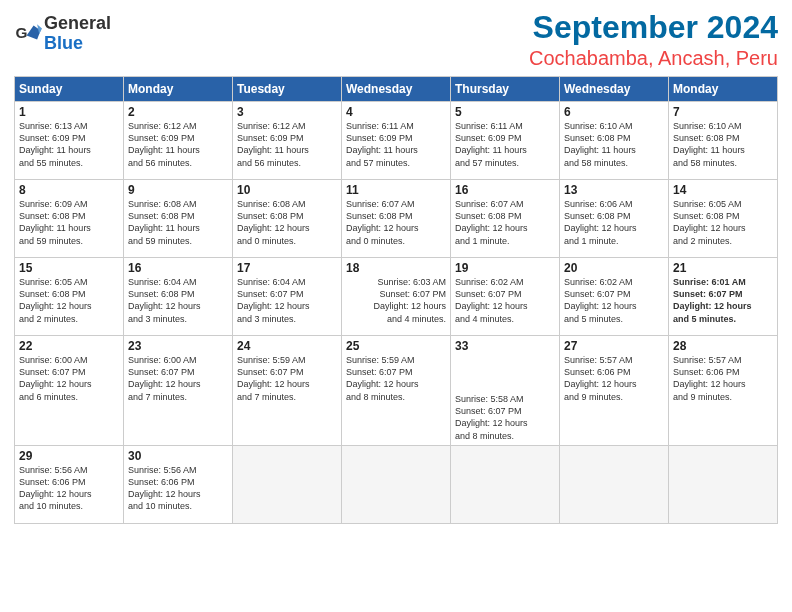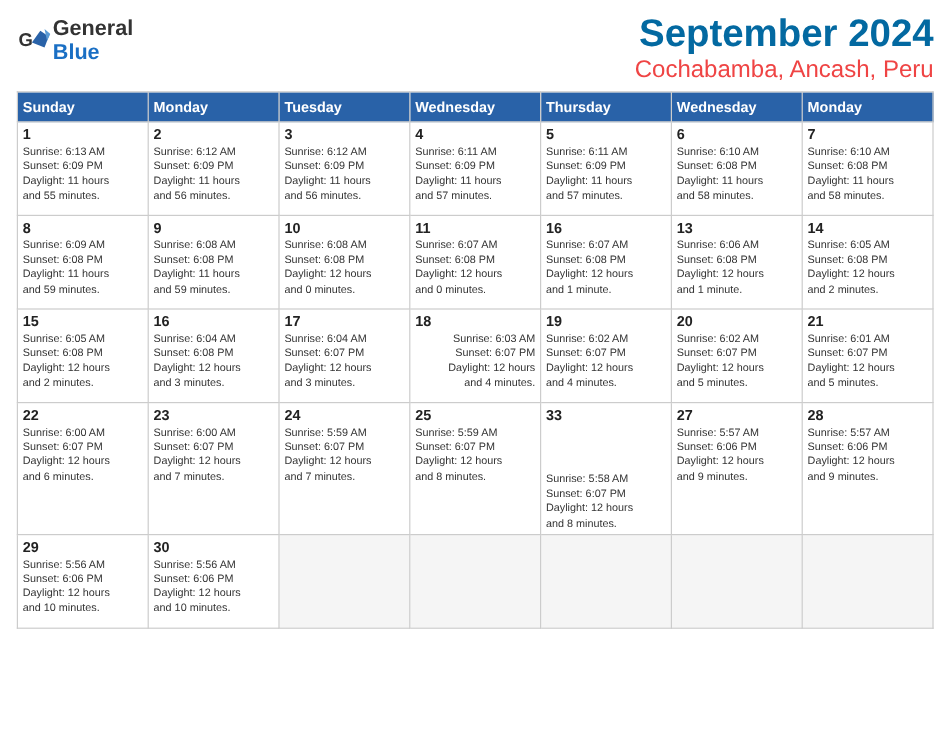--- a/index.html
+++ b/index.html
@@ -265,21 +265,21 @@
           </td>
           <td>
             <span class="day-num">20</span>
             <div class="day-info" style="white-space: pre-line;">Sunrise: 6:02 AM
 Sunset: 6:07 PM
 Daylight: 12 hours
 and 5 minutes.</div>
           </td>
           <td>
             <span class="day-num">21</span>
-            <div class="day-info" style="white-space: pre-line;">Sunrise: 6:01 AM
+            <div class="day-info" style="white-space: pre-line; font-weight: bold;">Sunrise: 6:01 AM
 Sunset: 6:07 PM
 Daylight: 12 hours
 and 5 minutes.</div>
           </td>
         </tr>
         <tr>
           <td>
             <span class="day-num">22</span>
             <div class="day-info" style="white-space: pre-line;">Sunrise: 6:00 AM
 Sunset: 6:07 PM

